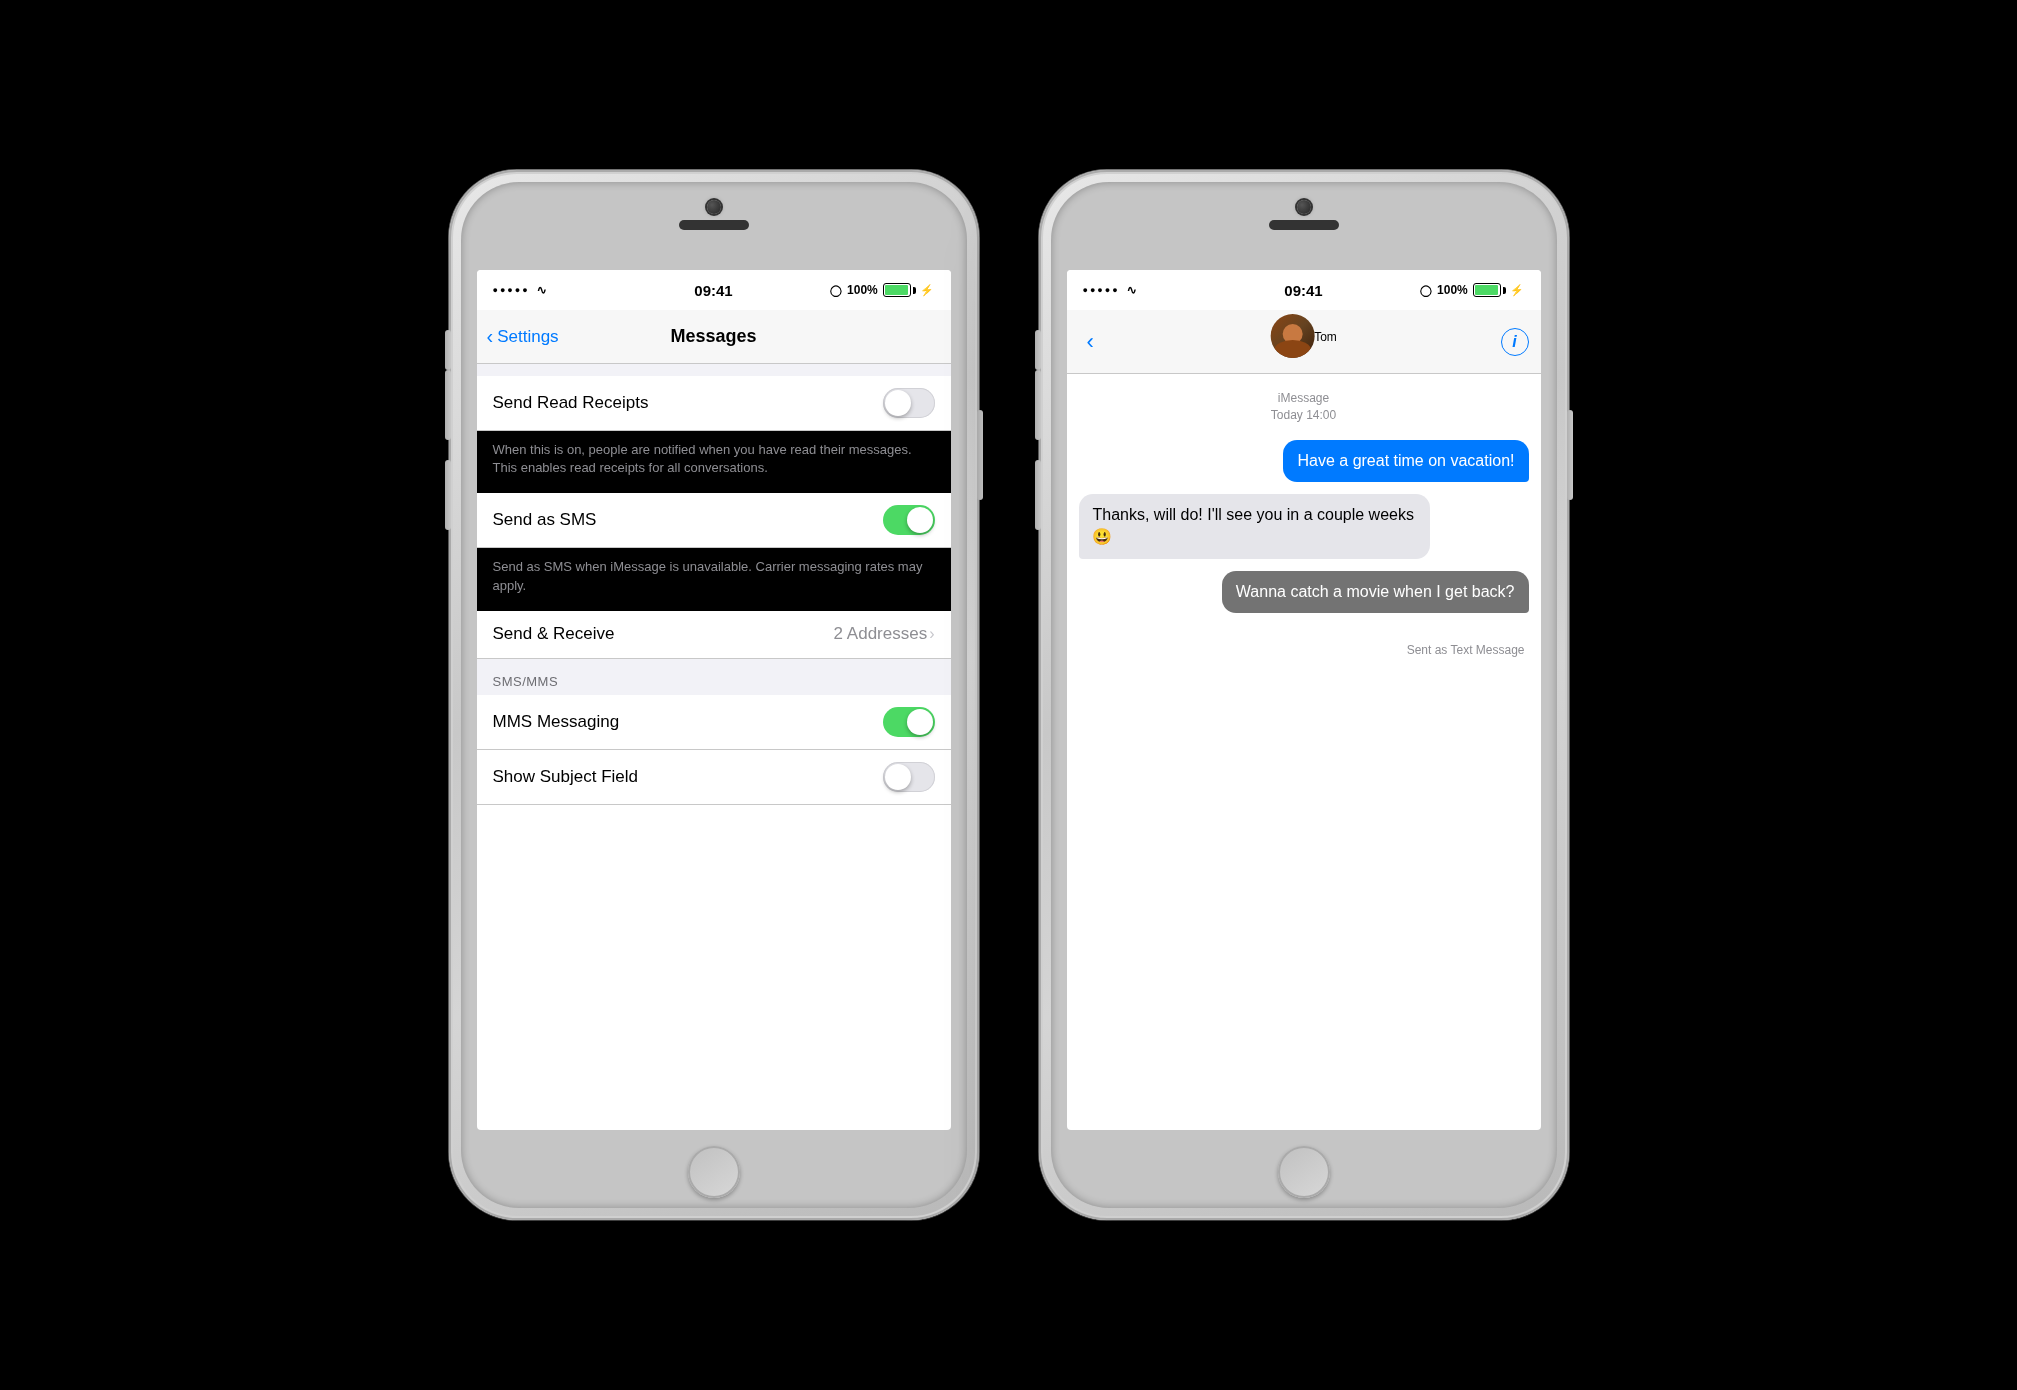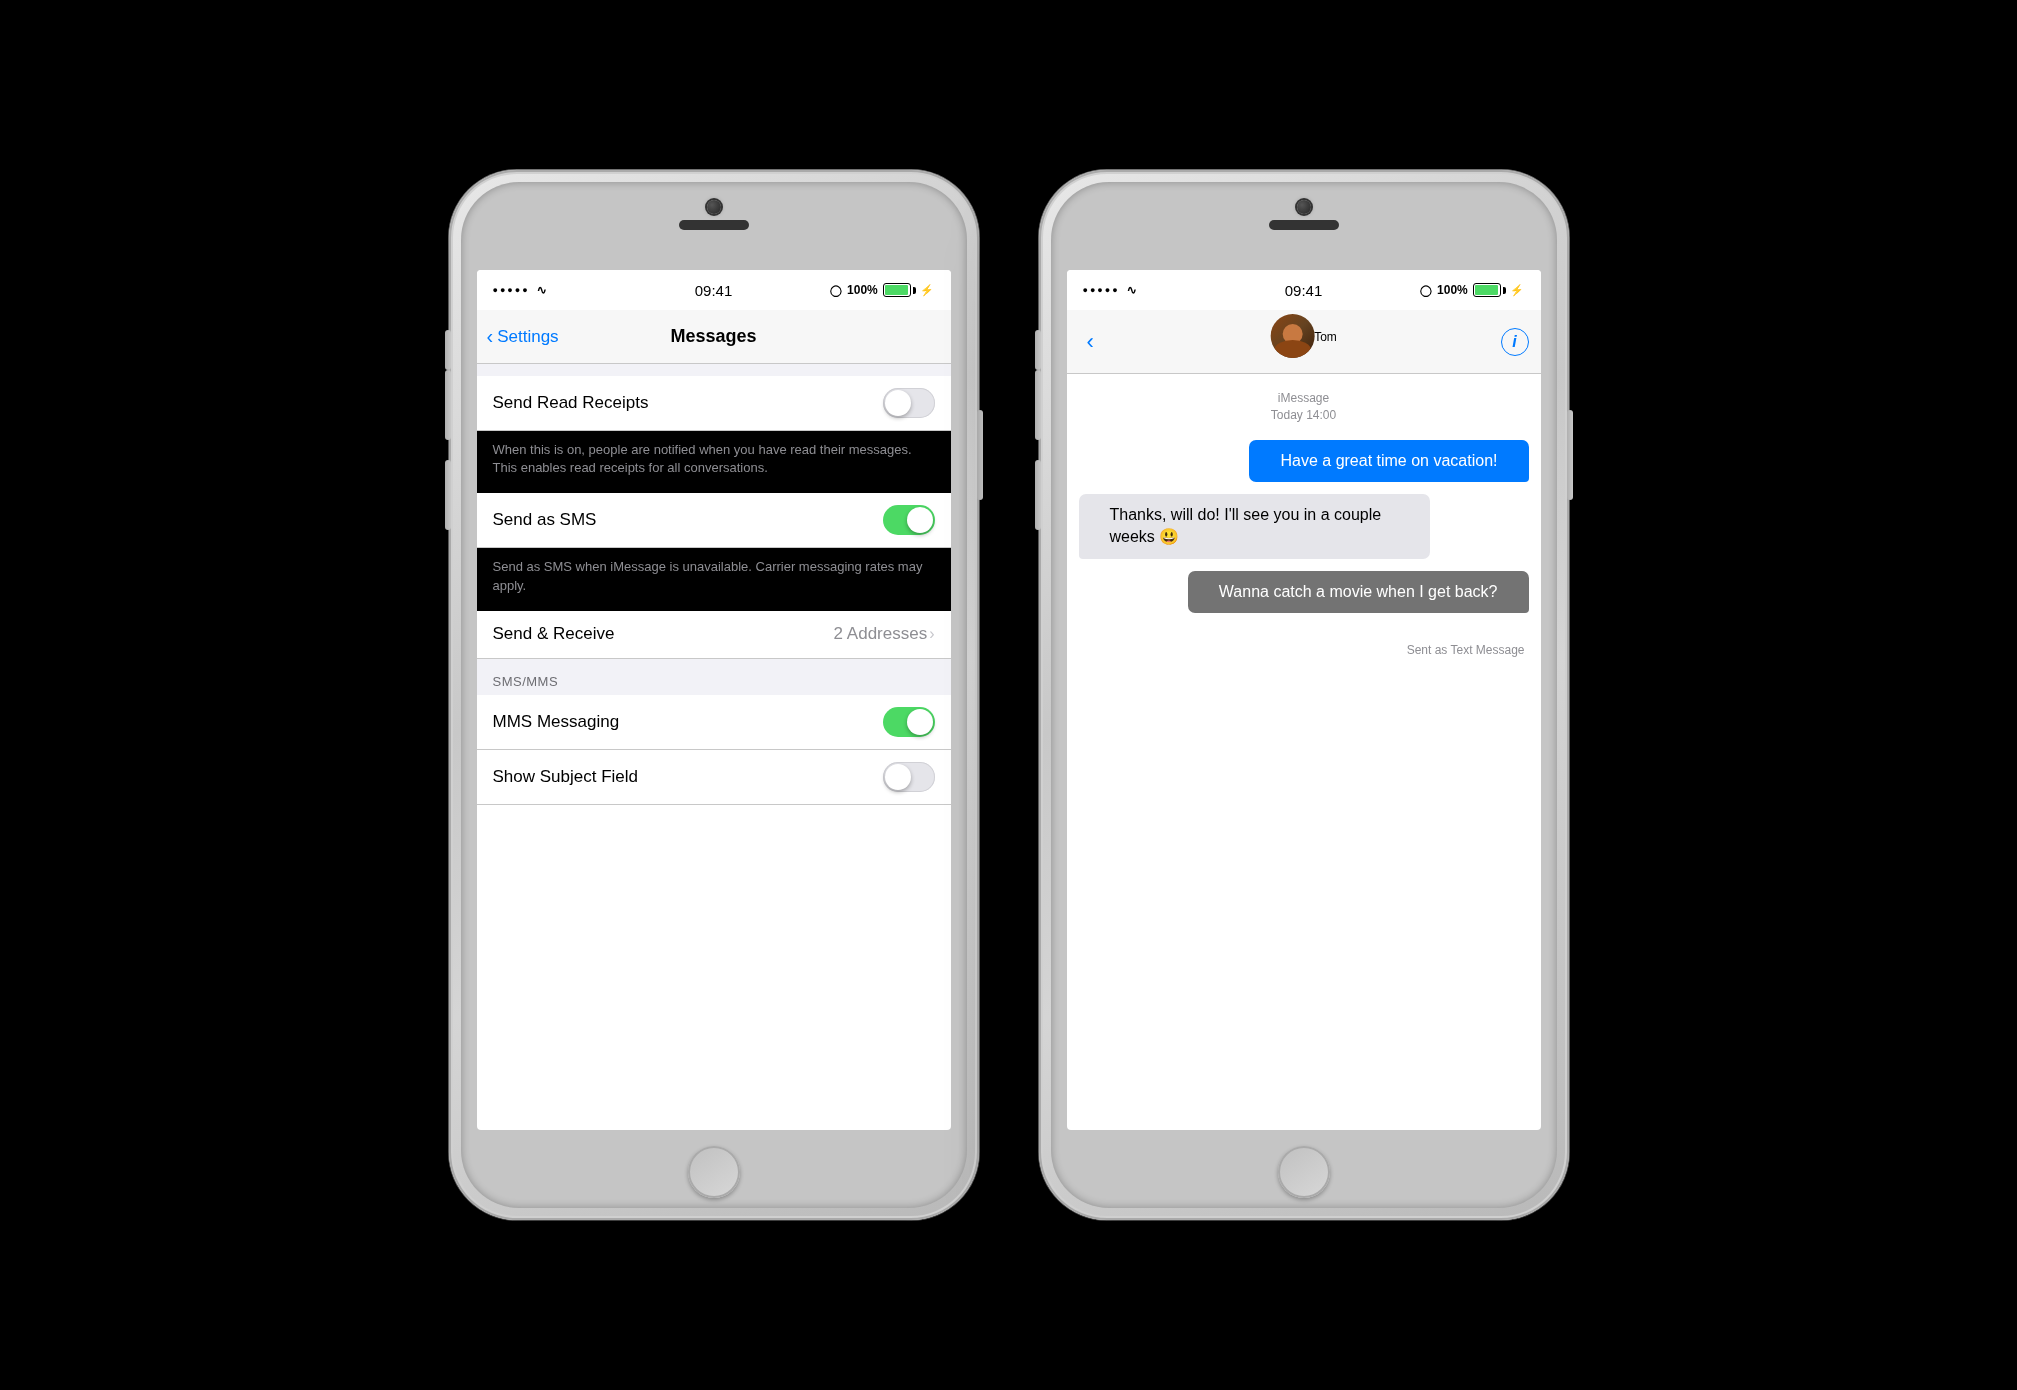--- a/index.html
+++ b/index.html
@@ -137,21 +137,21 @@
       align-items: center;
       gap: 3px;
     }
 
     .wifi-icon {
       margin-left: 4px;
     }
 
     .status-time {
       font-size: 15px;
-      font-weight: 400;
+      font-weight: 700;
       position: absolute;
       left: 50%;
       transform: translateX(-50%);
     }
 
     .status-right {
       display: flex;
       align-items: center;
       gap: 5px;
       font-size: 12px;
@@ -402,22 +402,22 @@
     .bubble-row.sent {
       justify-content: flex-end;
     }
 
     .bubble-row.received {
       justify-content: flex-start;
     }
 
     .bubble {
       max-width: 78%;
-      padding: 10px 31px;
-      border-radius: 7px;
+      padding: 10px 14px;
+      border-radius: 14px;
       font-size: 16px;
       line-height: 1.4;
       word-break: break-word;
     }
 
     .bubble.blue {
       background: #007aff;
       color: #fff;
       border-bottom-right-radius: 4px;
     }

